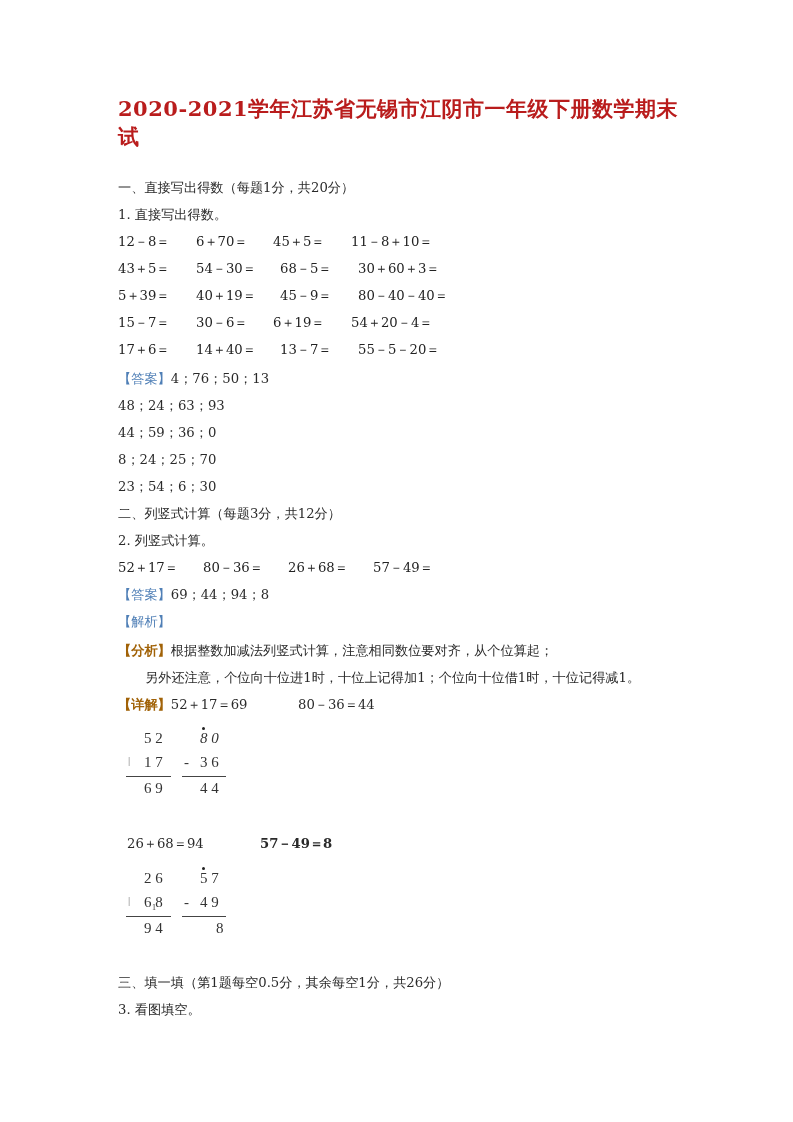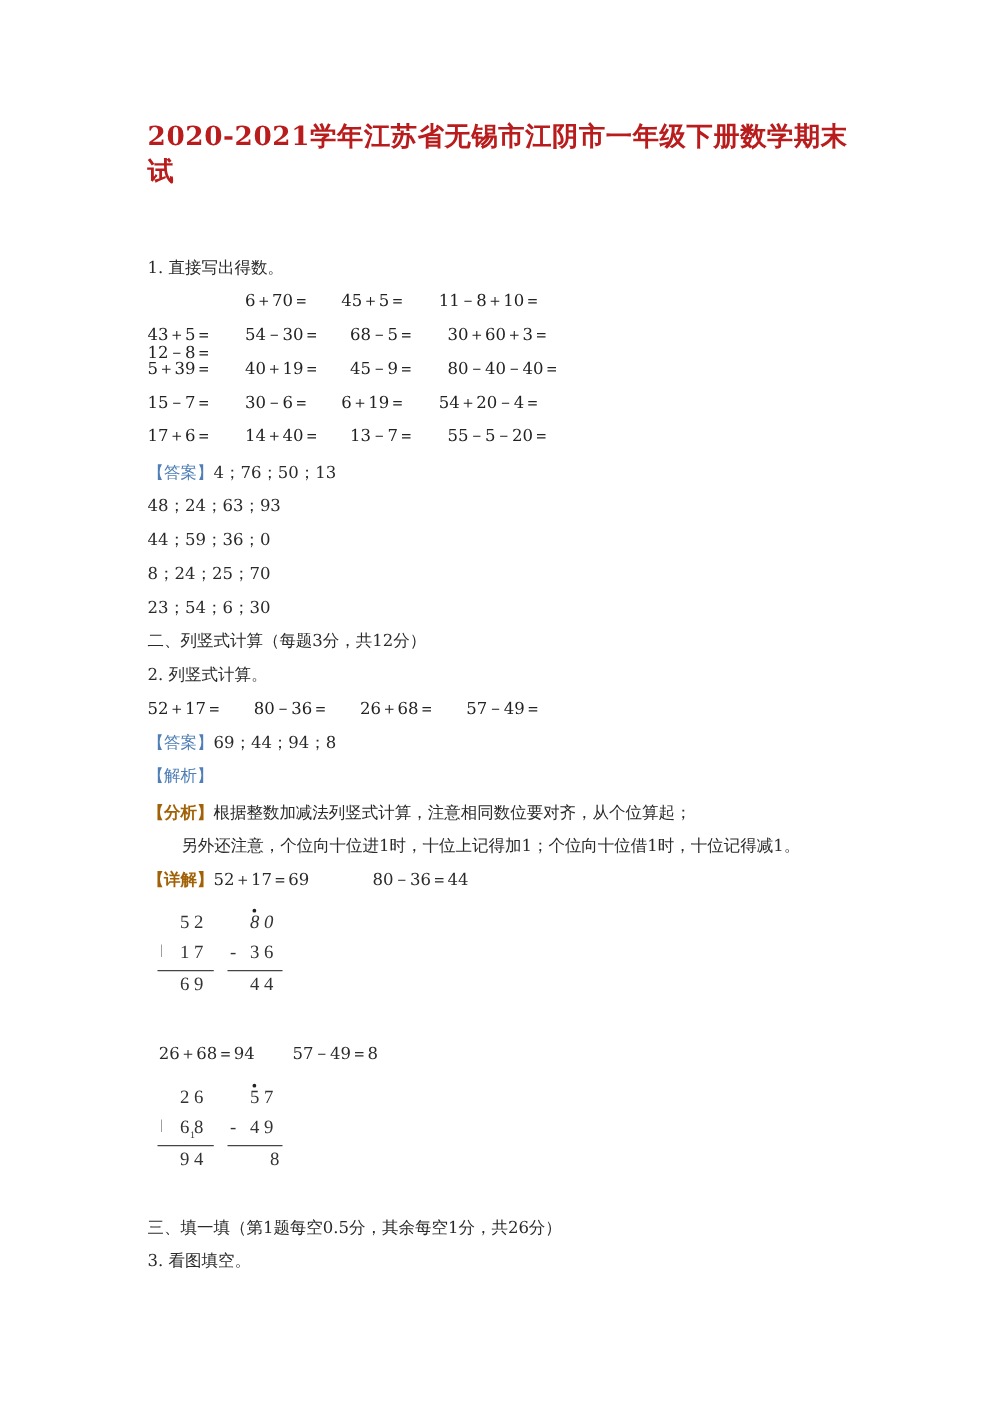--- a/index.html
+++ b/index.html
@@ -28,24 +28,25 @@
   .vcalc .bar { position: absolute; height: 1px; background: #444; }
   .dot { position: absolute; width: 3px; height: 3px; border-radius: 50%; background: #222; }
 </style>
 </head>
 <body>
 
 <div class="page">
 
   <div class="title" style="top:95px;">2020-2021学年江苏省无锡市江阴市一年级下册数学期末试</div>
 
+  <div class="line" style="top:180px;">一、直接写出得数（每题1分，共20分）</div>
   <div class="line" style="top:207px;">1. 直接写出得数。</div>
 
   <div class="row" style="top:234px;">
-    <span style="left:0px;margin-top:41px;">12－8＝</span>
+    <span style="left:0px;">12－8＝</span>
     <span style="left:78px;">6＋70＝</span>
     <span style="left:155px;">45＋5＝</span>
     <span style="left:233px;">11－8＋10＝</span>
   </div>
   <div class="row" style="top:261px;">
     <span style="left:0px;">43＋5＝</span>
     <span style="left:78px;">54－30＝</span>
     <span style="left:162px;">68－5＝</span>
     <span style="left:240px;">30＋60＋3＝</span>
   </div>
@@ -102,21 +103,21 @@
   <div class="vcalc" style="left:182px; top:730px; width:50px; height:70px;">
     <div class="dot" style="left:20px; top:-3px;"></div>
     <div class="r" style="left:18px; top:0px;font-style:italic;">8 0</div>
     <div class="r" style="left:2px; top:24px;">-</div>
     <div class="r" style="left:18px; top:24px;">3 6</div>
     <div class="bar" style="left:0px; top:46px; width:44px;"></div>
     <div class="r" style="left:18px; top:50px;">4 4</div>
   </div>
 
   <div class="line" style="top:836px; left:127px;">26＋68＝94</div>
-  <div class="line" style="top:836px; left:234px;">57－49＝8</div>
+  <div class="line" style="top:836px; left:260px;font-weight:bold;">57－49＝8</div>
 
   <div class="vcalc" style="left:126px; top:870px; width:50px; height:70px;">
     <div class="r" style="left:18px; top:0px;">2 6</div>
     <div class="r" style="left:2px; top:24px; font-size:11px; color:#777;">|</div>
     <div class="r" style="left:18px; top:24px;">6 8</div>
     <div class="r" style="left:26px; top:33px; font-size:8px;">1</div>
     <div class="bar" style="left:0px; top:46px; width:45px;"></div>
     <div class="r" style="left:18px; top:50px;">9 4</div>
   </div>
 

